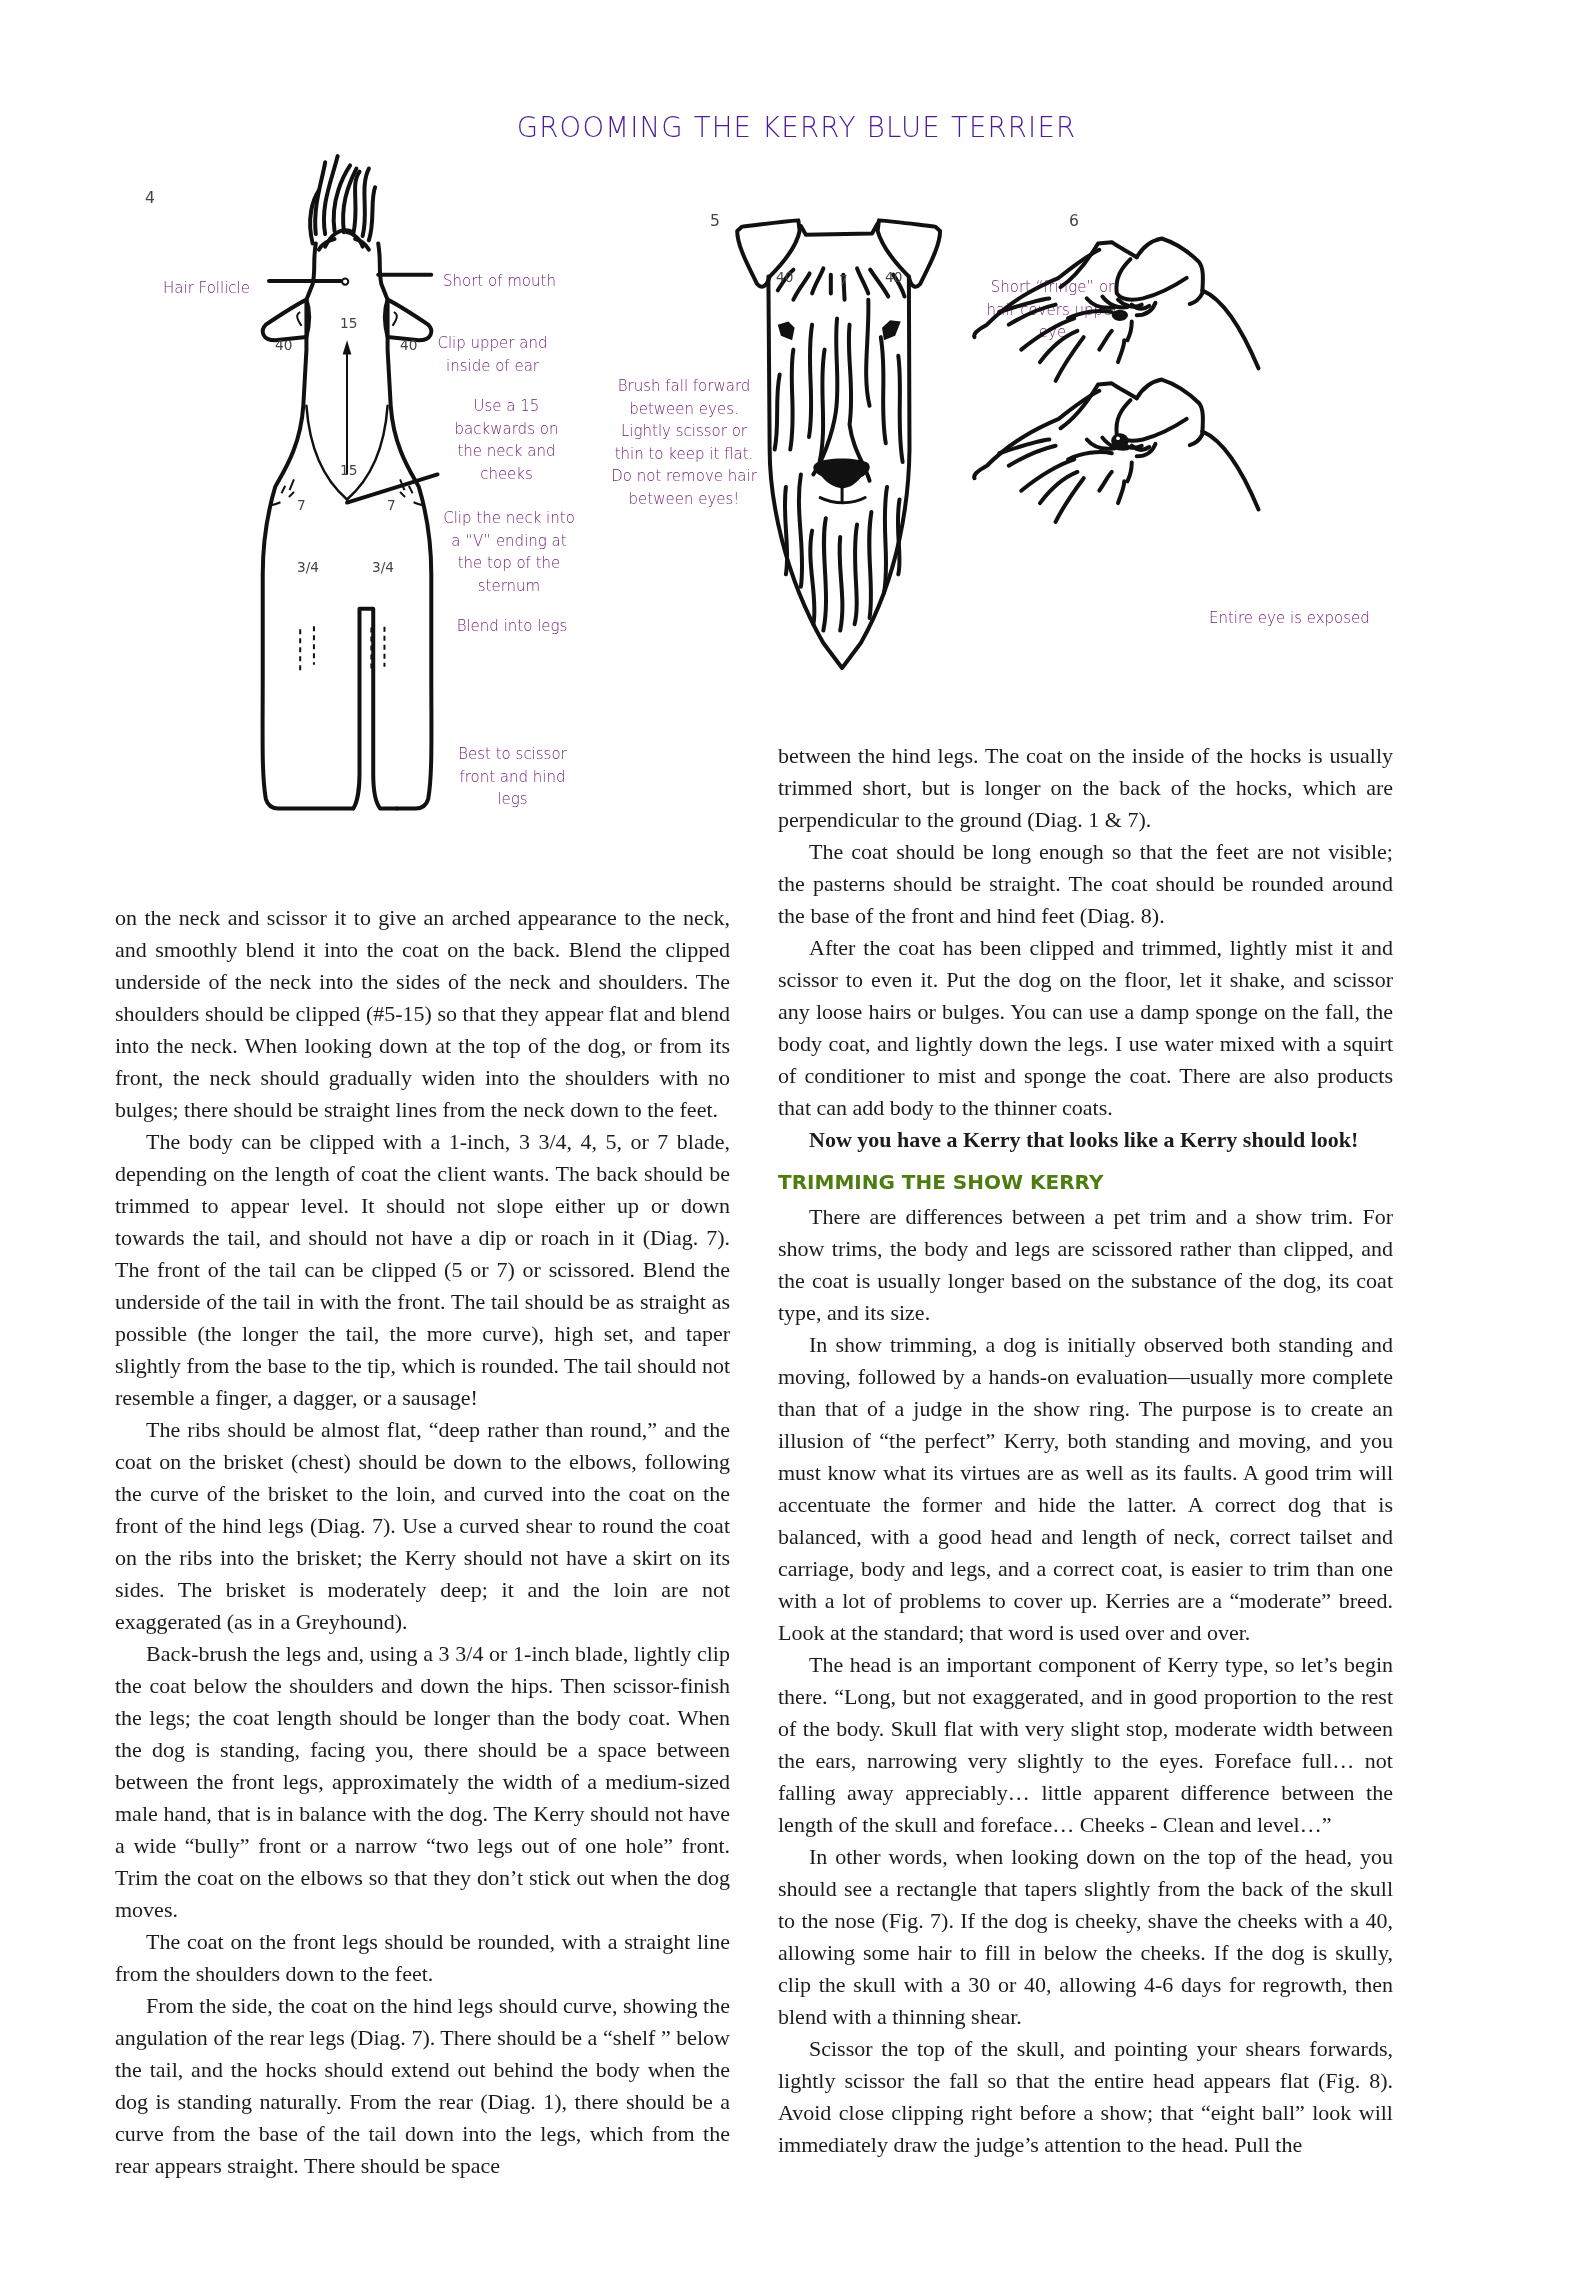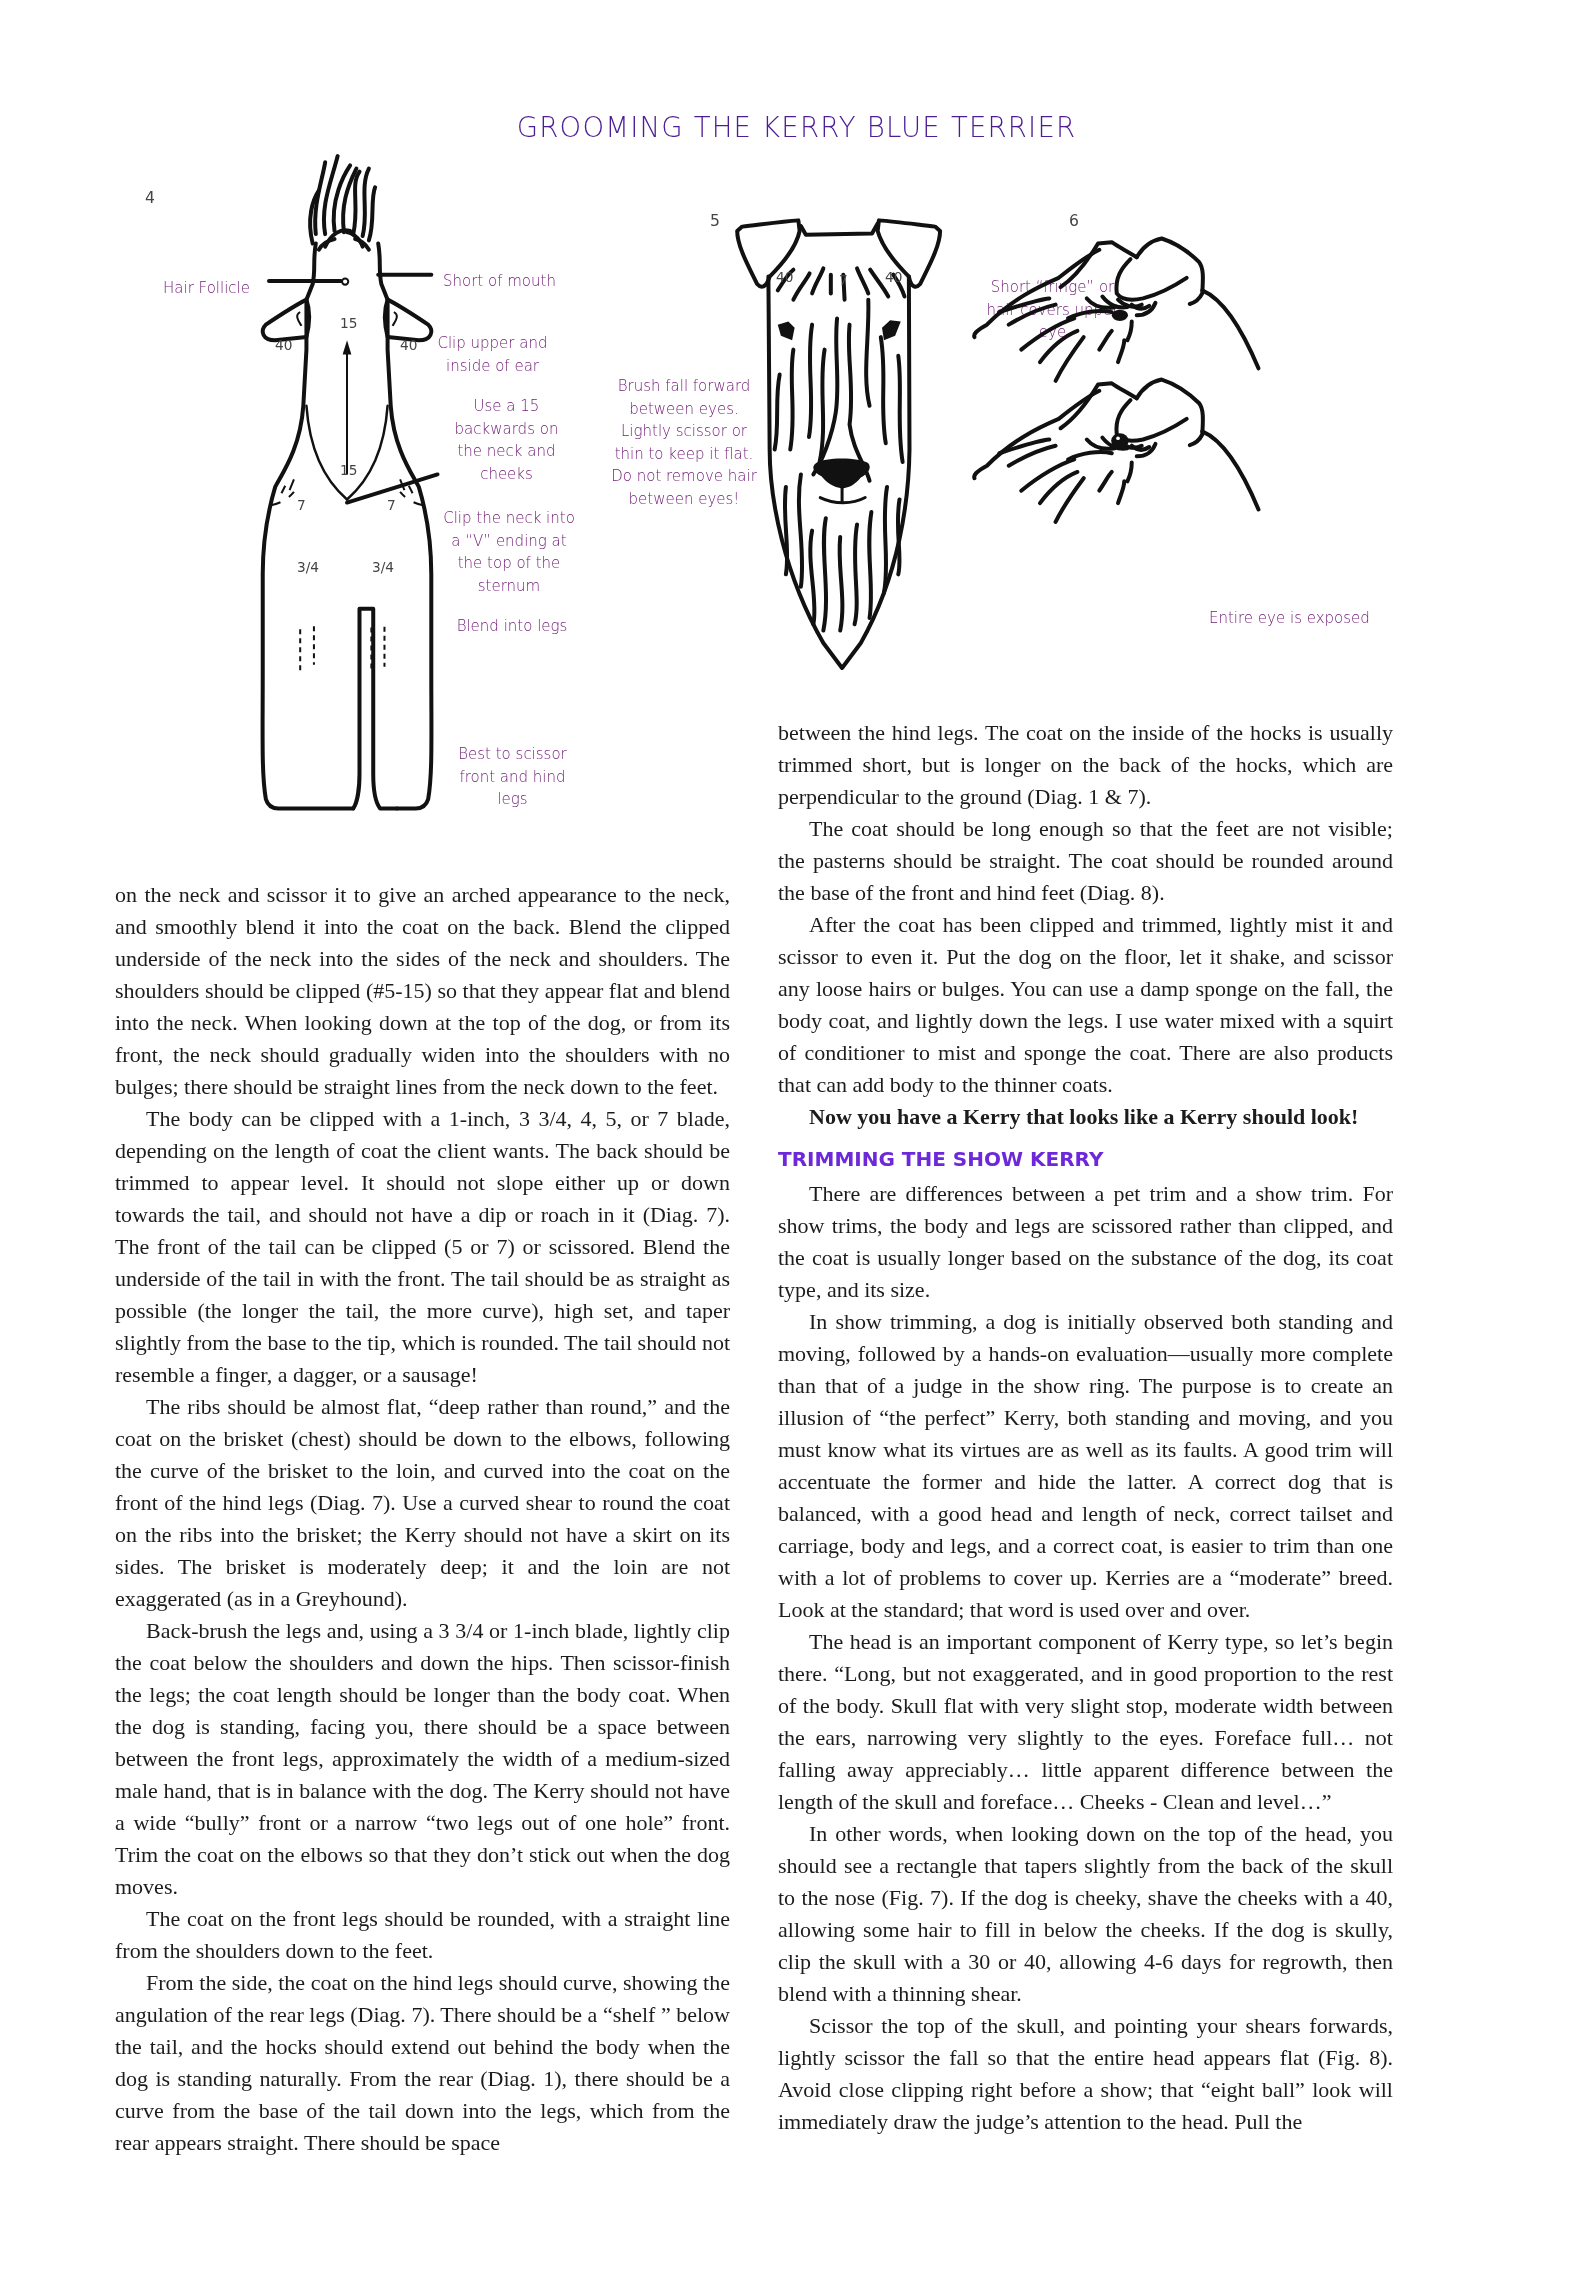--- a/index.html
+++ b/index.html
@@ -16,28 +16,28 @@
     position: absolute; font-family: "DejaVu Sans", sans-serif; font-size: 15px; font-weight: 300;
     color: #701a75; line-height: 22.5px; text-align: center;
   }
   .callout-left { text-align: left; }
   .callout-right { text-align: right; }
   svg.diagram { position: absolute; overflow: visible; }
   svg.diagram * { vector-effect: non-scaling-stroke; }
   .col {
     position: absolute; width: 615px;
     font-family: "Liberation Serif", serif; font-size: 22px; line-height: 32px;
-    color: #1c1c1c; text-align: justify;
+    color: #1c1c1c; text-align: justify; margin-top: 23px;
   }
   .col p { margin: 0; text-indent: 31px; hyphens: auto; }
   .col p.no-indent { text-indent: 0; }
   .col p.bold { font-weight: bold; text-align: left; }
   .col h2 {
     margin: 11.2px 0 2.5px 0; font-family: "DejaVu Sans", sans-serif; font-weight: bold;
-    font-size: 20px; letter-spacing: 0px; color: #6d28d9; line-height: 31px;
+    font-size: 20px; letter-spacing: 0px; color: #4d7c0f; line-height: 31px;
   }
   #col-left { left: 115px; top: 879px; }
   #col-right { left: 778px; top: 717px; }
 </style>
 </head>
 <body>
 
 <div class="page-title">GROOMING THE KERRY BLUE TERRIER</div>
 
 <div>

